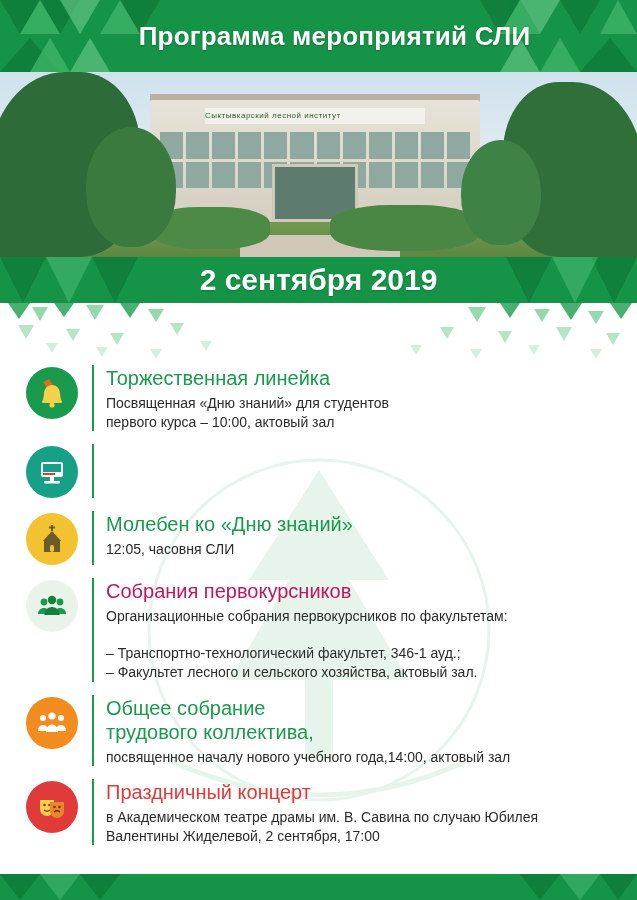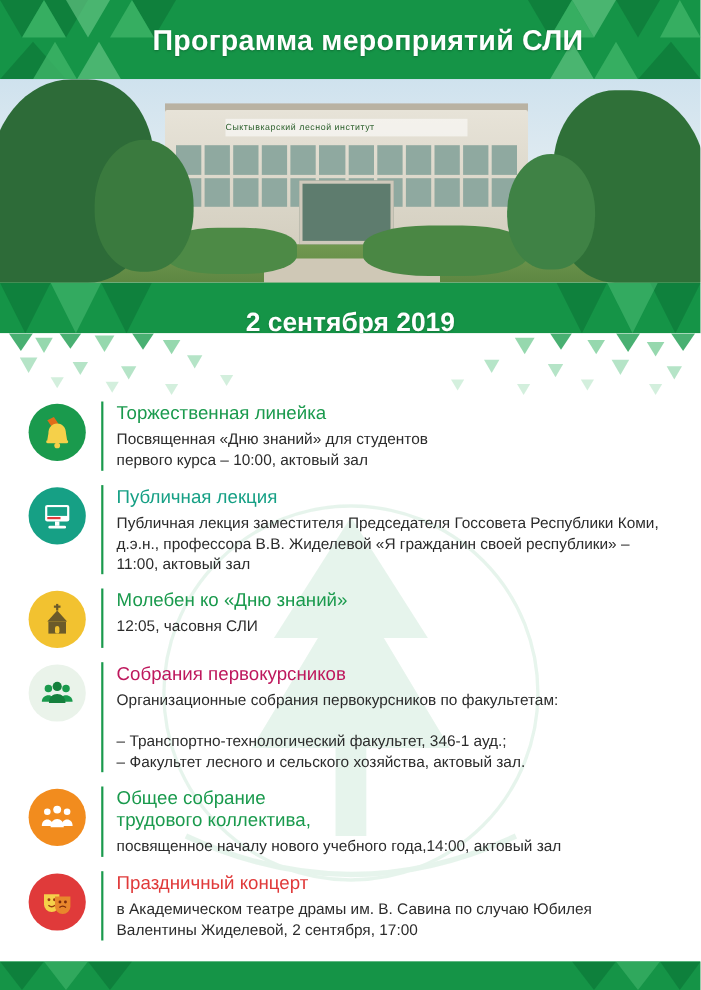--- a/index.html
+++ b/index.html
@@ -129,25 +129,24 @@
     width: 100%;
     height: 46px;
     background: #159447;
     overflow: hidden;
   }
   .date-text {
     position: relative;
     z-index: 3;
     text-align: center;
     color: #ffffff;
-    font-size: 24px;
+    font-size: 30px;
     font-weight: bold;
     line-height: 46px;
     text-shadow: 0 1px 2px rgba(0,0,0,0.2);
-    margin-top: 14px;
   }
 
   
   .confetti {
     position: relative;
     width: 100%;
     height: 58px;
     background: #ffffff;
     overflow: hidden;
   }
@@ -189,21 +188,21 @@
   .rule {
     flex: 0 0 auto;
     width: 2px;
     align-self: stretch;
     background: #1a9a4d;
     margin-right: 12px;
     min-height: 52px;
   }
   .content { flex: 1 1 auto; padding-top: 1px; }
   .ev-title {
-    font-size: 17px;
+    font-size: 20px;
     line-height: 1.2;
     margin: 0 0 4px 0;
     font-weight: normal;
   }
   .ev-desc {
     font-size: 14px;
     color: #2b2b2b;
     line-height: 1.33;
     margin: 0;
     white-space: pre-line;
@@ -385,24 +384,20 @@
       <div class="badge" style="background:#16a085;">
         <svg width="32" height="32" viewBox="0 0 32 32">
           <rect x="5" y="6" width="22" height="15" rx="2" fill="#ffffff"></rect>
           <rect x="7" y="8" width="18" height="8" fill="#16a085"></rect>
           <rect x="7" y="17" width="12" height="2" fill="#e03a3a"></rect>
           <rect x="14" y="21" width="4" height="4" fill="#ffffff"></rect>
           <rect x="8" y="25" width="16" height="2.5" rx="1.2" fill="#ffffff"></rect>
         </svg>
       </div>
       <div class="rule"></div>
-      <div class="content">
-        <div class="ev-title" style="color:#16a085;">Публичная лекция</div>
-        <div class="ev-desc">Публичная лекция заместителя Председателя Госсовета Республики Коми, д.э.н., профессора В.В. Жиделевой «Я гражданин своей республики» – 11:00, актовый зал</div>
-      </div>
     </div>
 
     <div class="row">
       <div class="badge" style="background:#f2c230;">
         <svg width="32" height="32" viewBox="0 0 32 32">
           <rect x="15" y="2" width="2" height="6" fill="#6b5a2a"></rect>
           <rect x="13" y="3.5" width="6" height="2" fill="#6b5a2a"></rect>
           <polygon points="16,8 25,18 7,18" fill="#6b5a2a"></polygon>
           <rect x="8" y="18" width="16" height="11" fill="#6b5a2a"></rect>
           <rect x="14" y="22" width="4" height="7" rx="2" fill="#f2c230"></rect>

